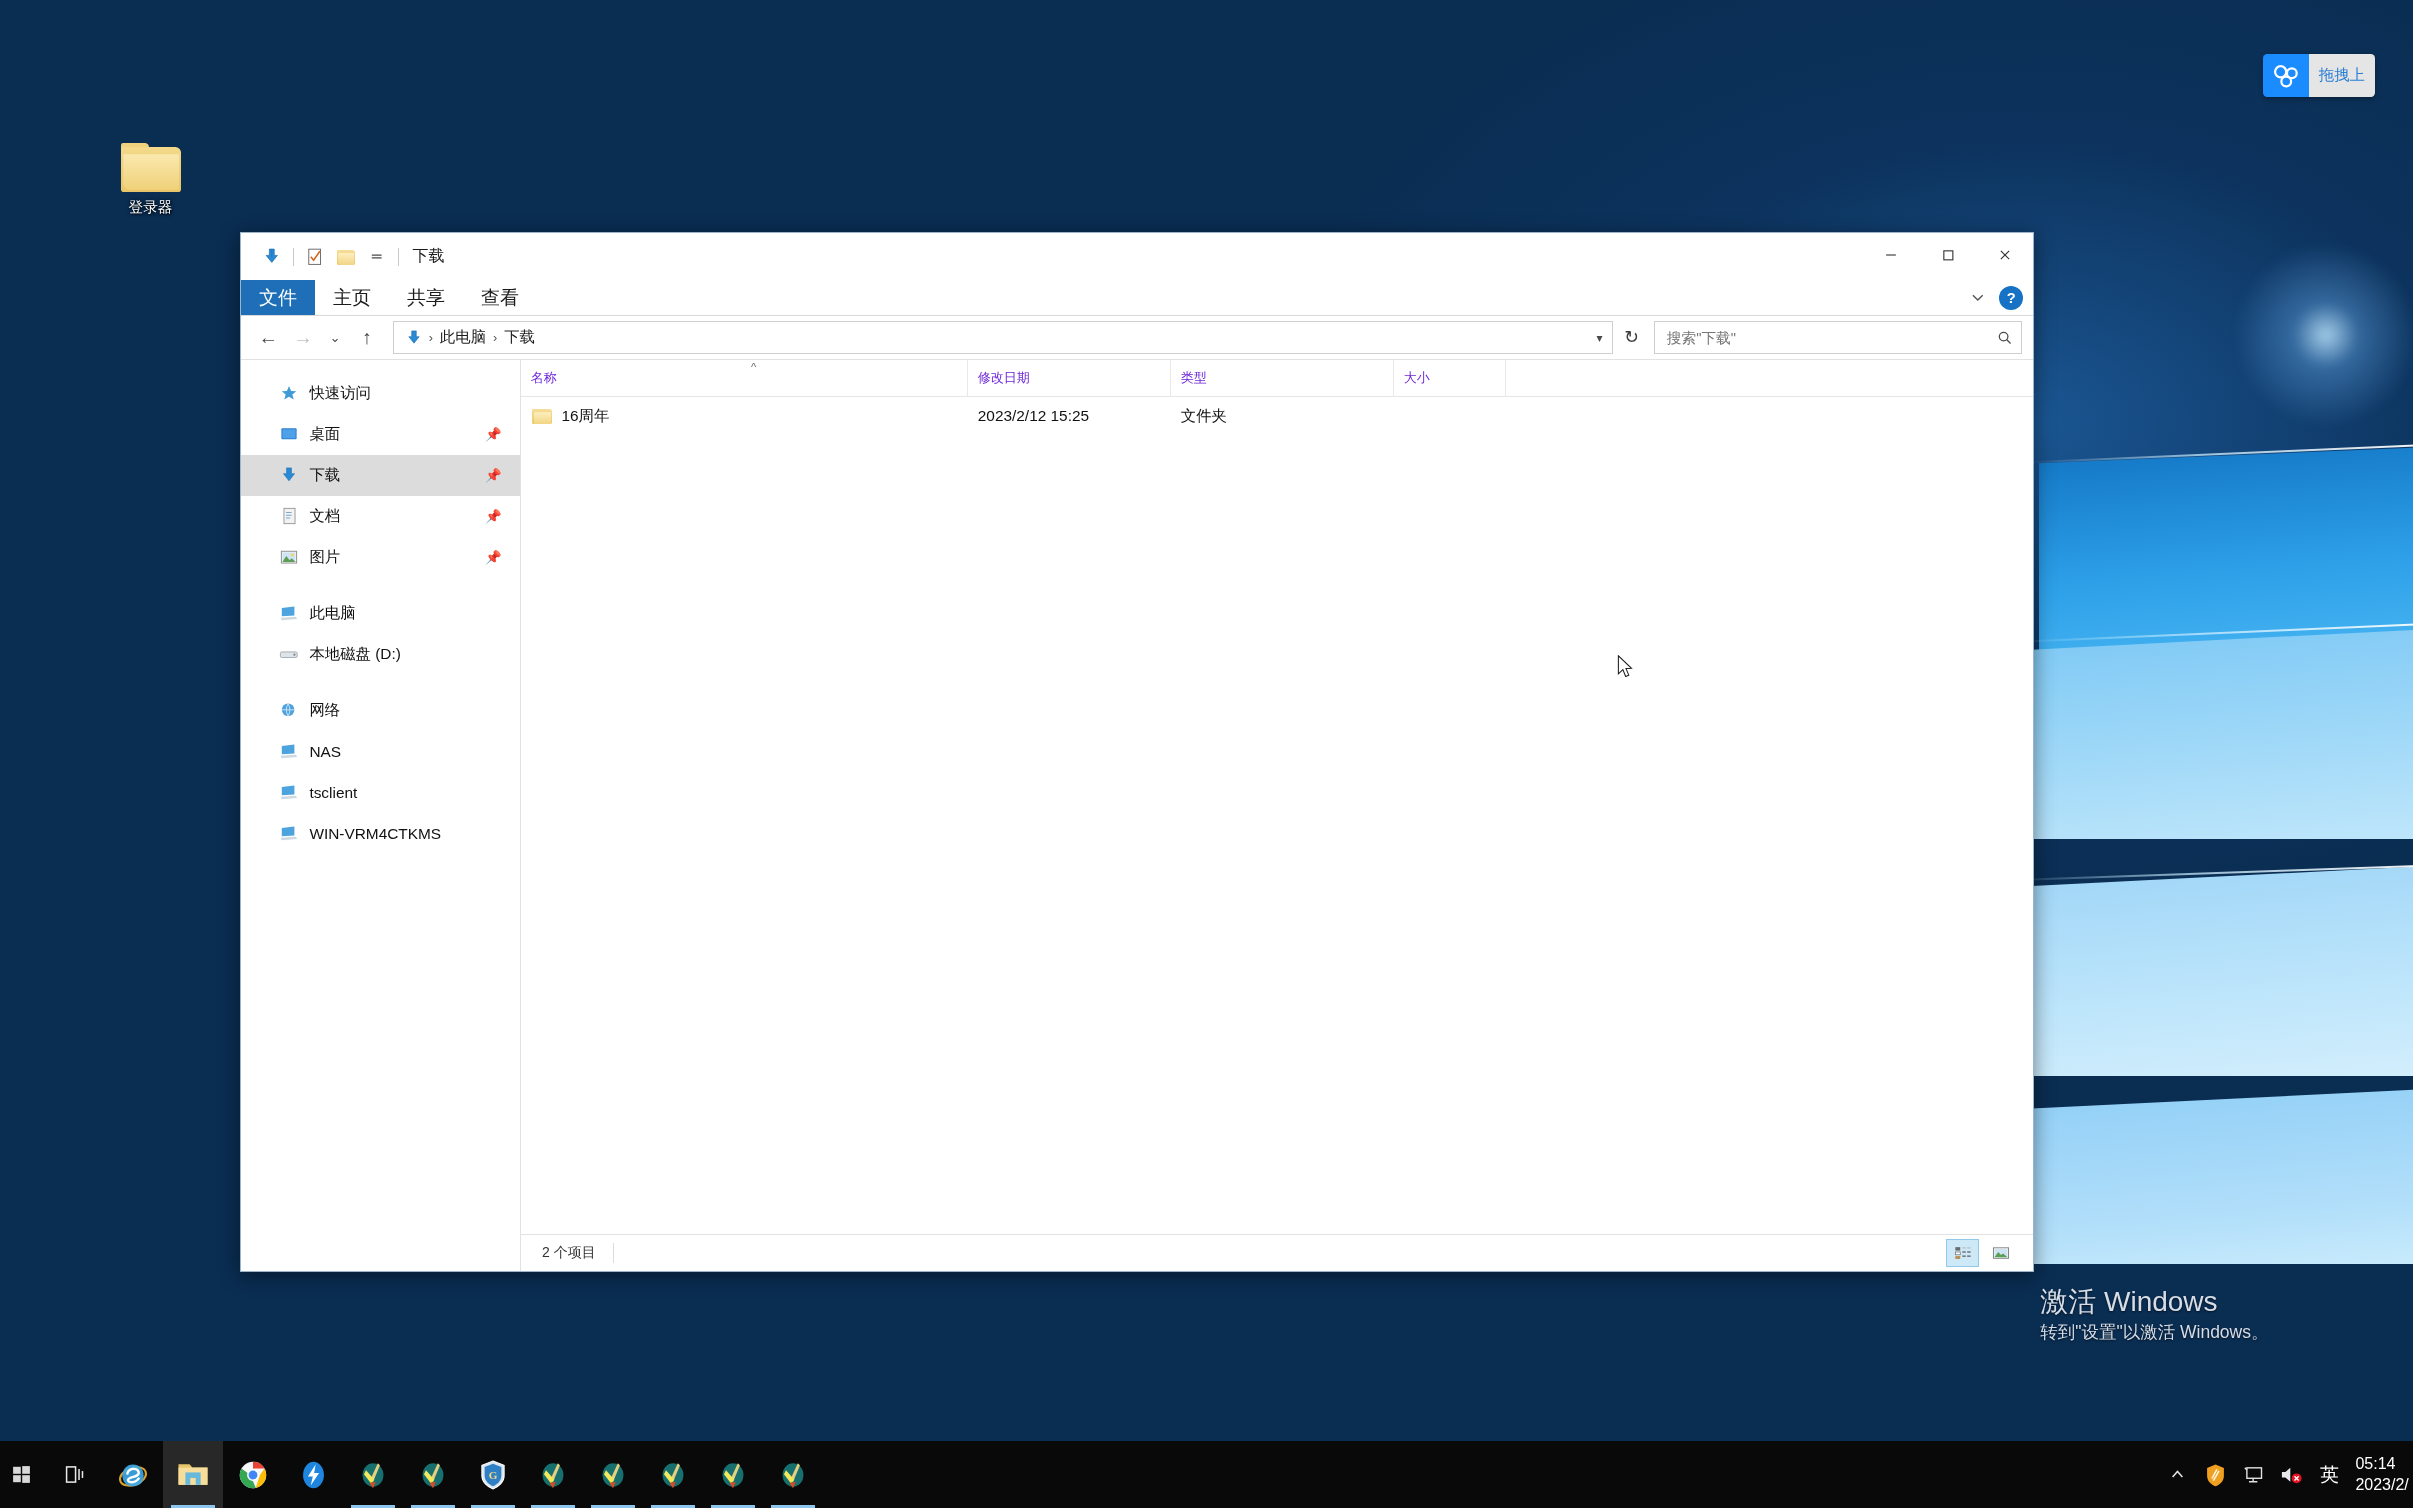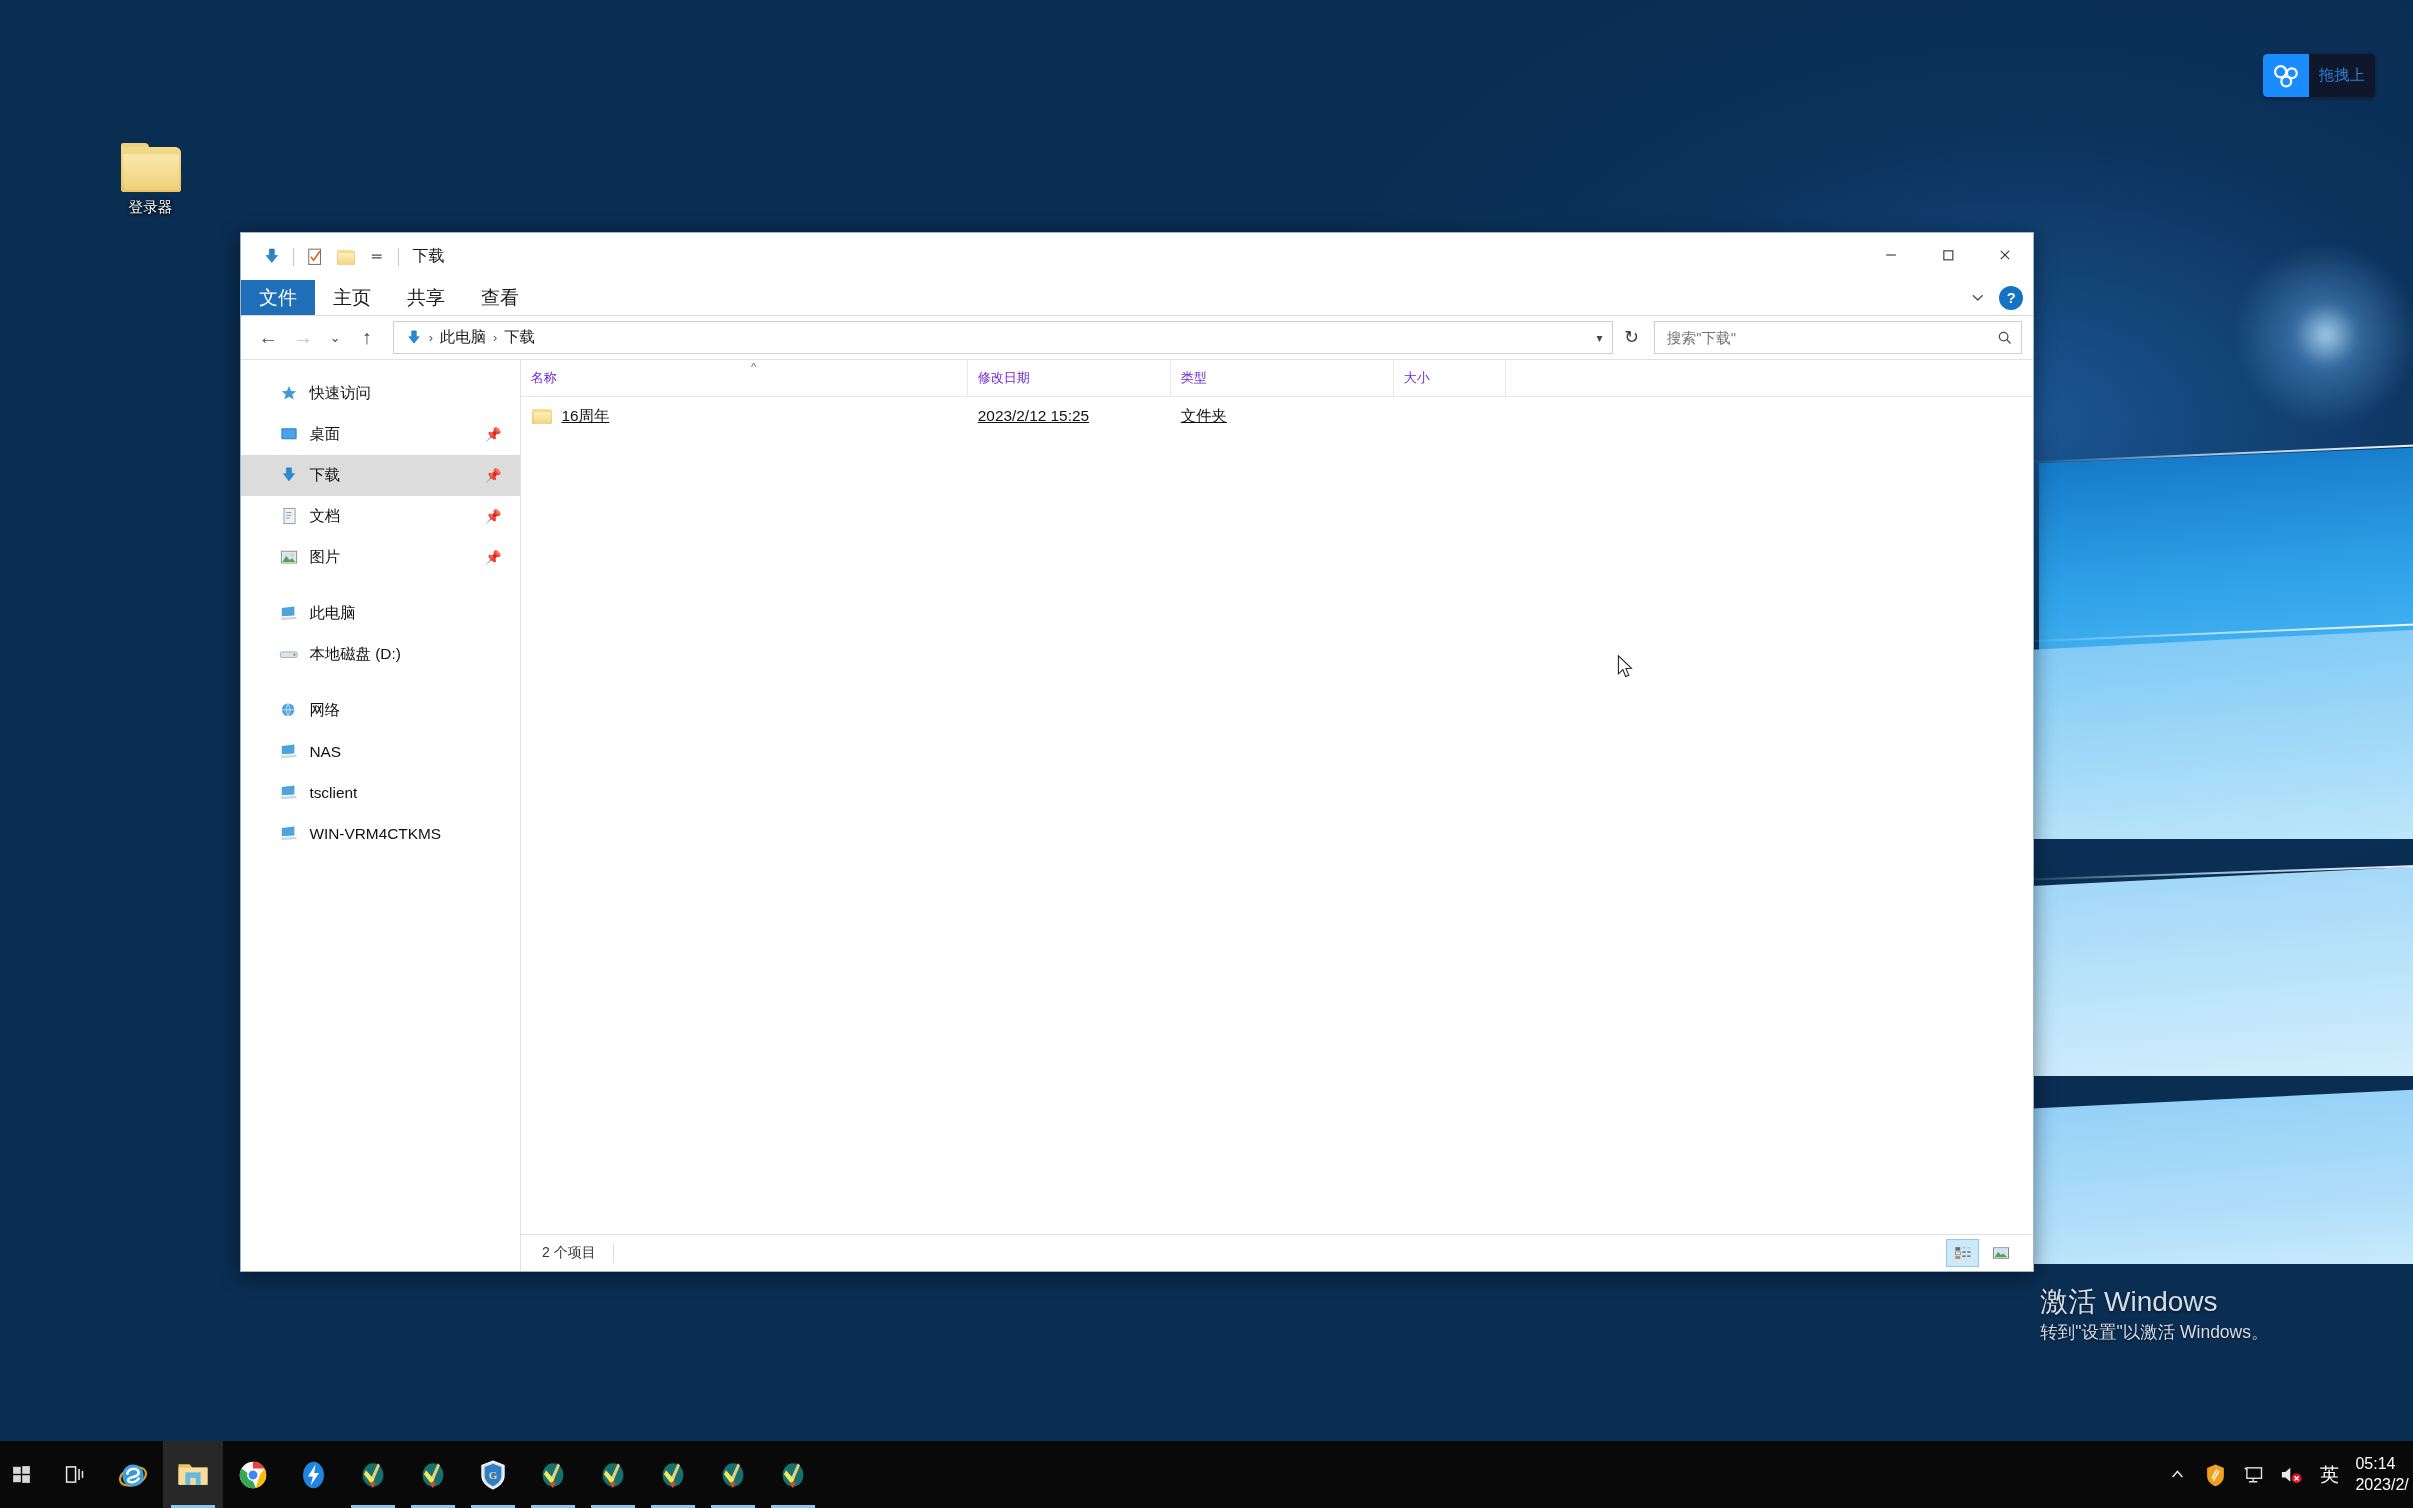--- a/index.html
+++ b/index.html
@@ -112,21 +112,21 @@
     height: 43px;
     display: flex; align-items: stretch;
     border-radius: 4.2px; overflow: hidden;
     box-shadow: 0 1.4px 5.6px rgba(0,0,0,.35);
   }
   .cloud-ico {
     width: 46px; background: #1a8cff;
     display: flex; align-items: center; justify-content: center;
   }
   .cloud-text {
-    background: #0f172a;
+    background: #e5e5e5;
     color: #2b7fd4;
     font-size: 15.4px;
     display: flex; align-items: center;
     padding: 0 9.8px;
     white-space: nowrap;
   }
 
   
   .win {
     position: absolute;
@@ -306,21 +306,20 @@
   .col.c4 { width: 112px; }
   .sort-arrow {
     position: absolute; left: 230px; top: 1.4px;
     font-size: 11.2px; color: #6a6a6a;
   }
   .rows { flex: 1; background: #ffffff; }
   .row {
     height: 38px; display: flex; align-items: center;
     font-size: 15.4px; color: #111;
     cursor: default;
-    text-decoration: underline;
   }
   .cell { padding-left: 9.8px; box-sizing: border-box; display: flex; align-items: center; white-space: nowrap; }
   .cell.c1 { width: 447px; }
   .cell.c2 { width: 203px; }
   .cell.c3 { width: 223px; }
   .cell.c4 { width: 112px; justify-content: flex-end; padding-right: 18px; }
   .file-ico { width: 22.3px; height: 21px; margin-right: 8.4px; flex: none; display: flex; align-items: center; justify-content: center; }
 
   .folder-sm { position: relative; width: 19.6px; height: 16px; }
   .folder-sm .bk { position: absolute; left:0; top:1.4px; width:19.6px; height:14.7px; background: linear-gradient(180deg,#f6dd99,#eac964); border-radius:0.7px 2.8px 1.4px 1.4px;}

